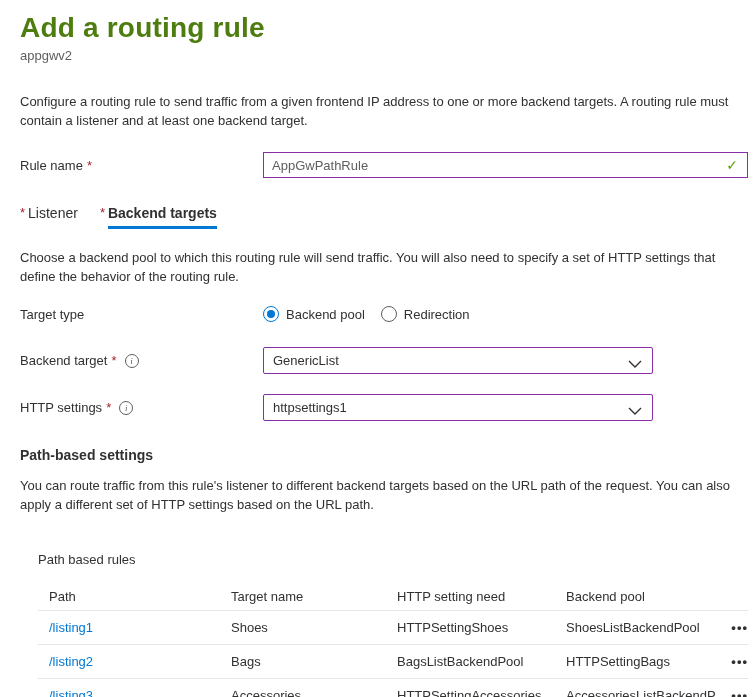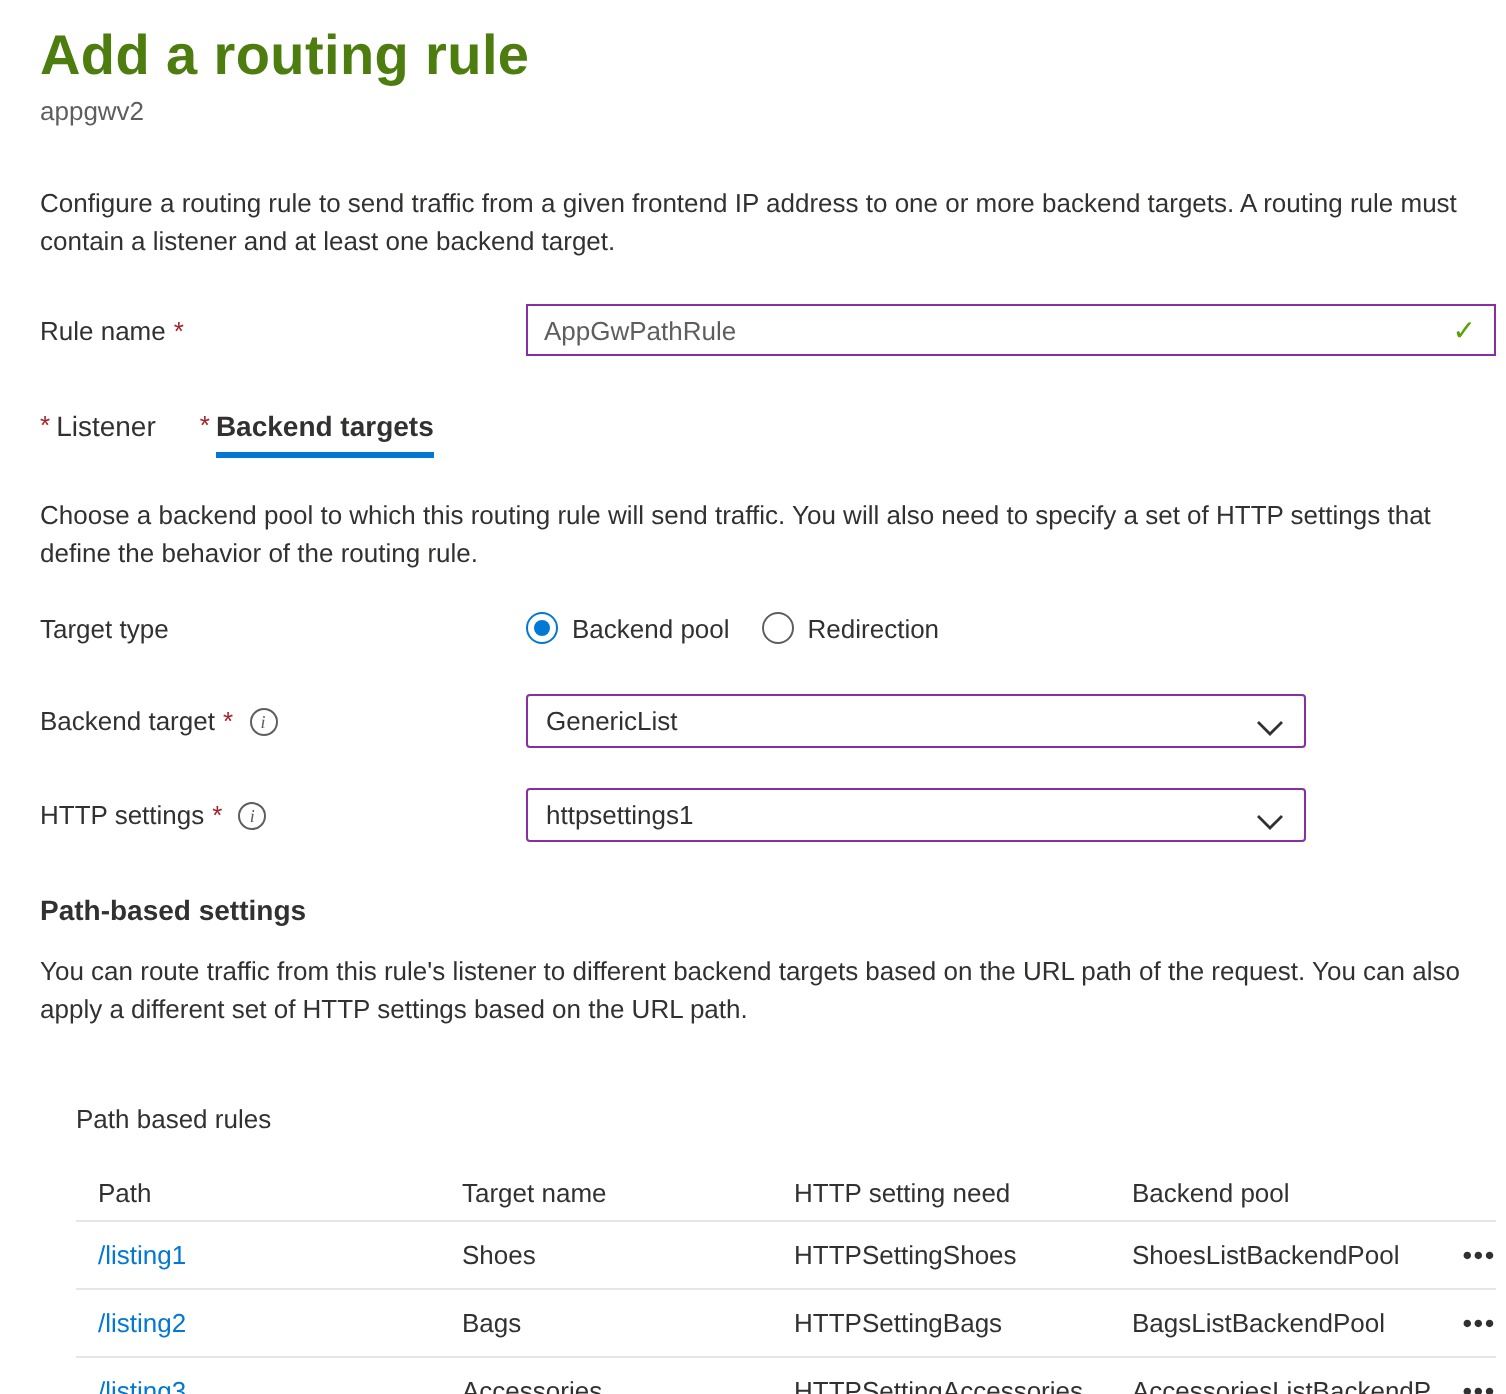--- a/index.html
+++ b/index.html
@@ -264,22 +264,22 @@
           <div class="t-cell">
             <button class="row-menu">•••</button>
           </div>
         </div>
 
         <div class="t-row">
           <div class="t-cell">
             <a class="path-link">/listing2</a>
           </div>
           <div class="t-cell">Bags</div>
+          <div class="t-cell">BagsListBackendPool</div>
           <div class="t-cell">HTTPSettingBags</div>
-          <div class="t-cell">BagsListBackendPool</div>
           <div class="t-cell">
             <button class="row-menu">•••</button>
           </div>
         </div>
 
         <div class="t-row">
           <div class="t-cell">
             <a class="path-link">/listing3</a>
           </div>
           <div class="t-cell">Accessories</div>

